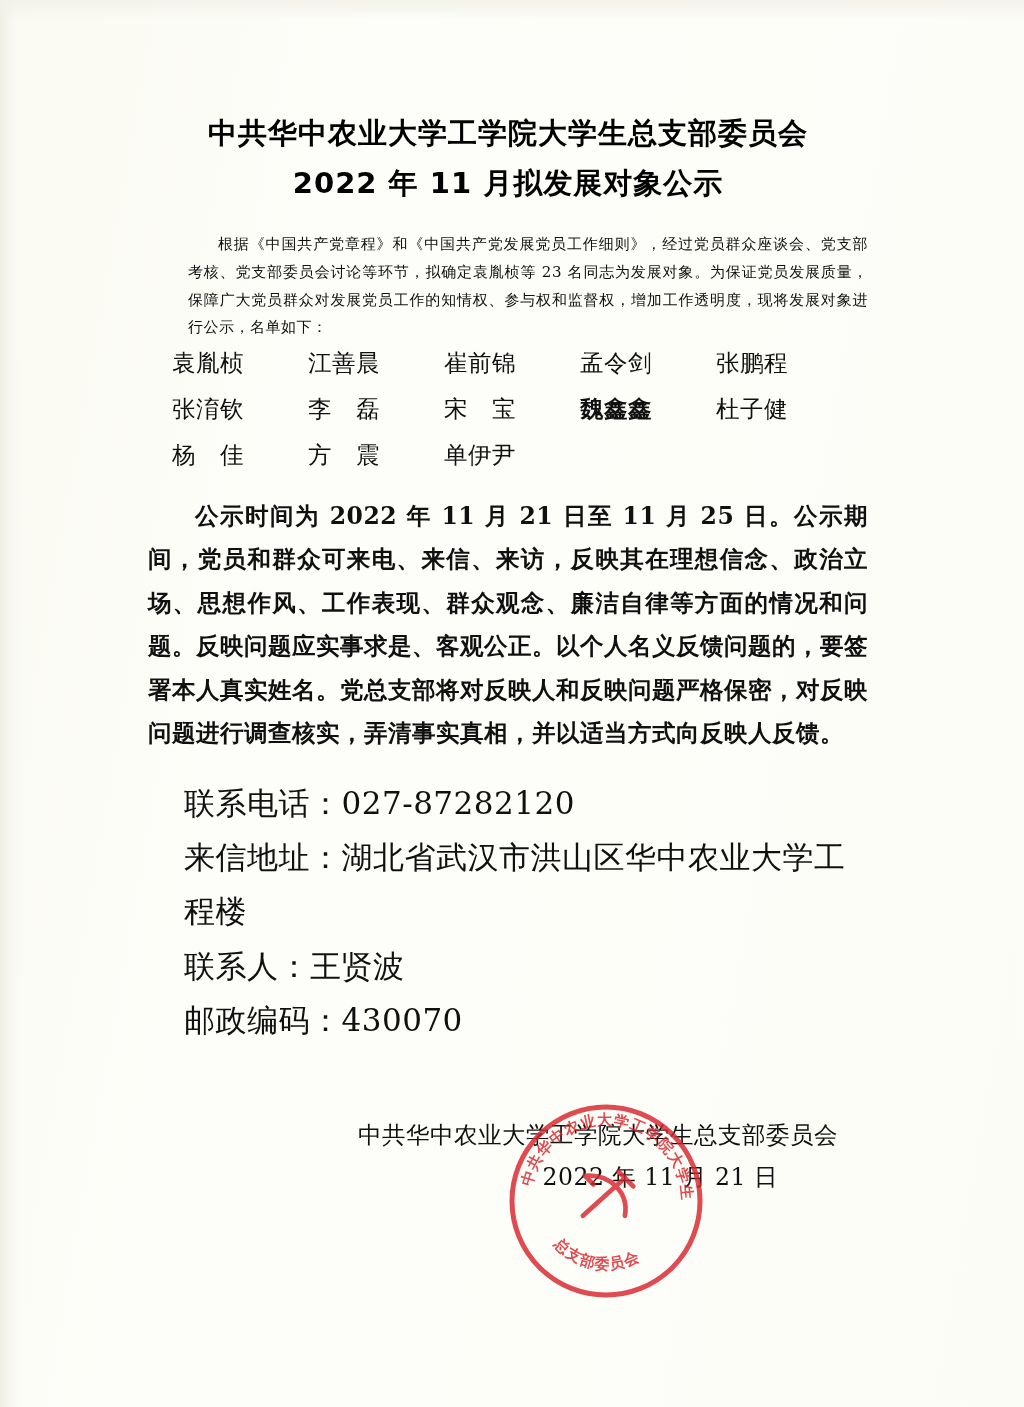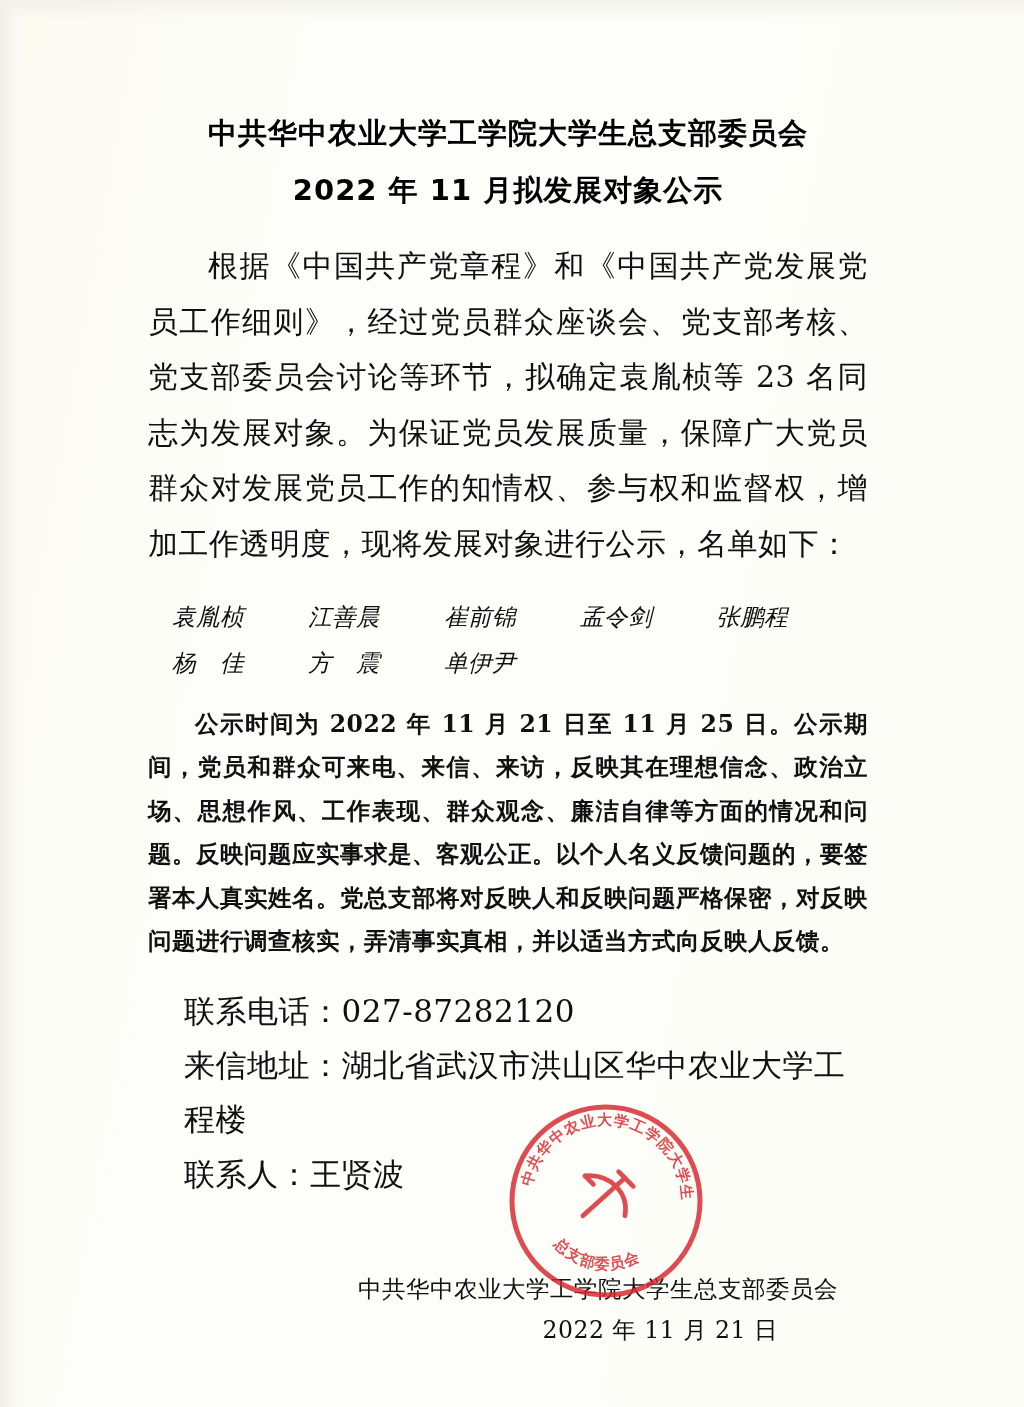--- a/index.html
+++ b/index.html
@@ -41,36 +41,36 @@
   .title {
     text-align: center;
     font-family: "DejaVu Sans", "Liberation Sans", sans-serif;
     font-weight: bold;
     font-size: 29px;
     letter-spacing: 1px;
     line-height: 1.5;
     color: #000;
   }
   .title .line2 {
-    margin-top: 13px;
+    margin-top: 6px;
   }
   .body-para {
     margin-top: 26px;
-    font-size: 30px;
+    font-size: 15px;
     line-height: 1.85;
     text-align: justify;
     text-justify: inter-ideograph;
     text-indent: 2em;
     letter-spacing: 0.5px;
+    margin-left: 40px;
   }
   .names {
-    margin-top: 30px;
+    margin-top: 5px;
     margin-left: 24px;
     width: 680px;
-    font-style: italic;
   }
   .name-row {
     display: flex;
     margin-bottom: 14px;
   }
   .name-cell {
     width: 136px;
     font-size: 23.5px;
     letter-spacing: 0.5px;
     white-space: pre;
@@ -147,34 +147,42 @@
 
     <div class="names">
       <div class="name-row">
         <div class="name-cell">袁胤桢</div>
         <div class="name-cell">江善晨</div>
         <div class="name-cell">崔前锦</div>
         <div class="name-cell">孟令剑</div>
         <div class="name-cell">张鹏程</div>
       </div>
       <div class="name-row">
+        <div class="name-cell">张淯钦</div>
+        <div class="name-cell">李　磊</div>
+        <div class="name-cell">宋　宝</div>
+        <div class="name-cell bold">魏鑫鑫</div>
+        <div class="name-cell">杜子健</div>
+      </div>
+      <div class="name-row">
         <div class="name-cell">杨　佳</div>
         <div class="name-cell">方　震</div>
         <div class="name-cell">单伊尹</div>
         <div class="name-cell"></div>
         <div class="name-cell"></div>
       </div>
     </div>
 
     <div class="para2">公示时间为 2022 年 11 月 21 日至 11 月 25 日。公示期间，党员和群众可来电、来信、来访，反映其在理想信念、政治立场、思想作风、工作表现、群众观念、廉洁自律等方面的情况和问题。反映问题应实事求是、客观公正。以个人名义反馈问题的，要签署本人真实姓名。党总支部将对反映人和反映问题严格保密，对反映问题进行调查核实，弄清事实真相，并以适当方式向反映人反馈。</div>
 
     <div class="contact">
       <div>联系电话：027-87282120</div>
       <div>来信地址：湖北省武汉市洪山区华中农业大学工程楼</div>
       <div>联系人：王贤波</div>
+      <div>邮政编码：430070</div>
     </div>
 
     <div class="signature">
       <div class="sig-org">中共华中农业大学工学院大学生总支部委员会</div>
       <div class="sig-date">2022 年 11 月 21 日</div>
     </div>
 
   </div>
 
   <div class="seal">

